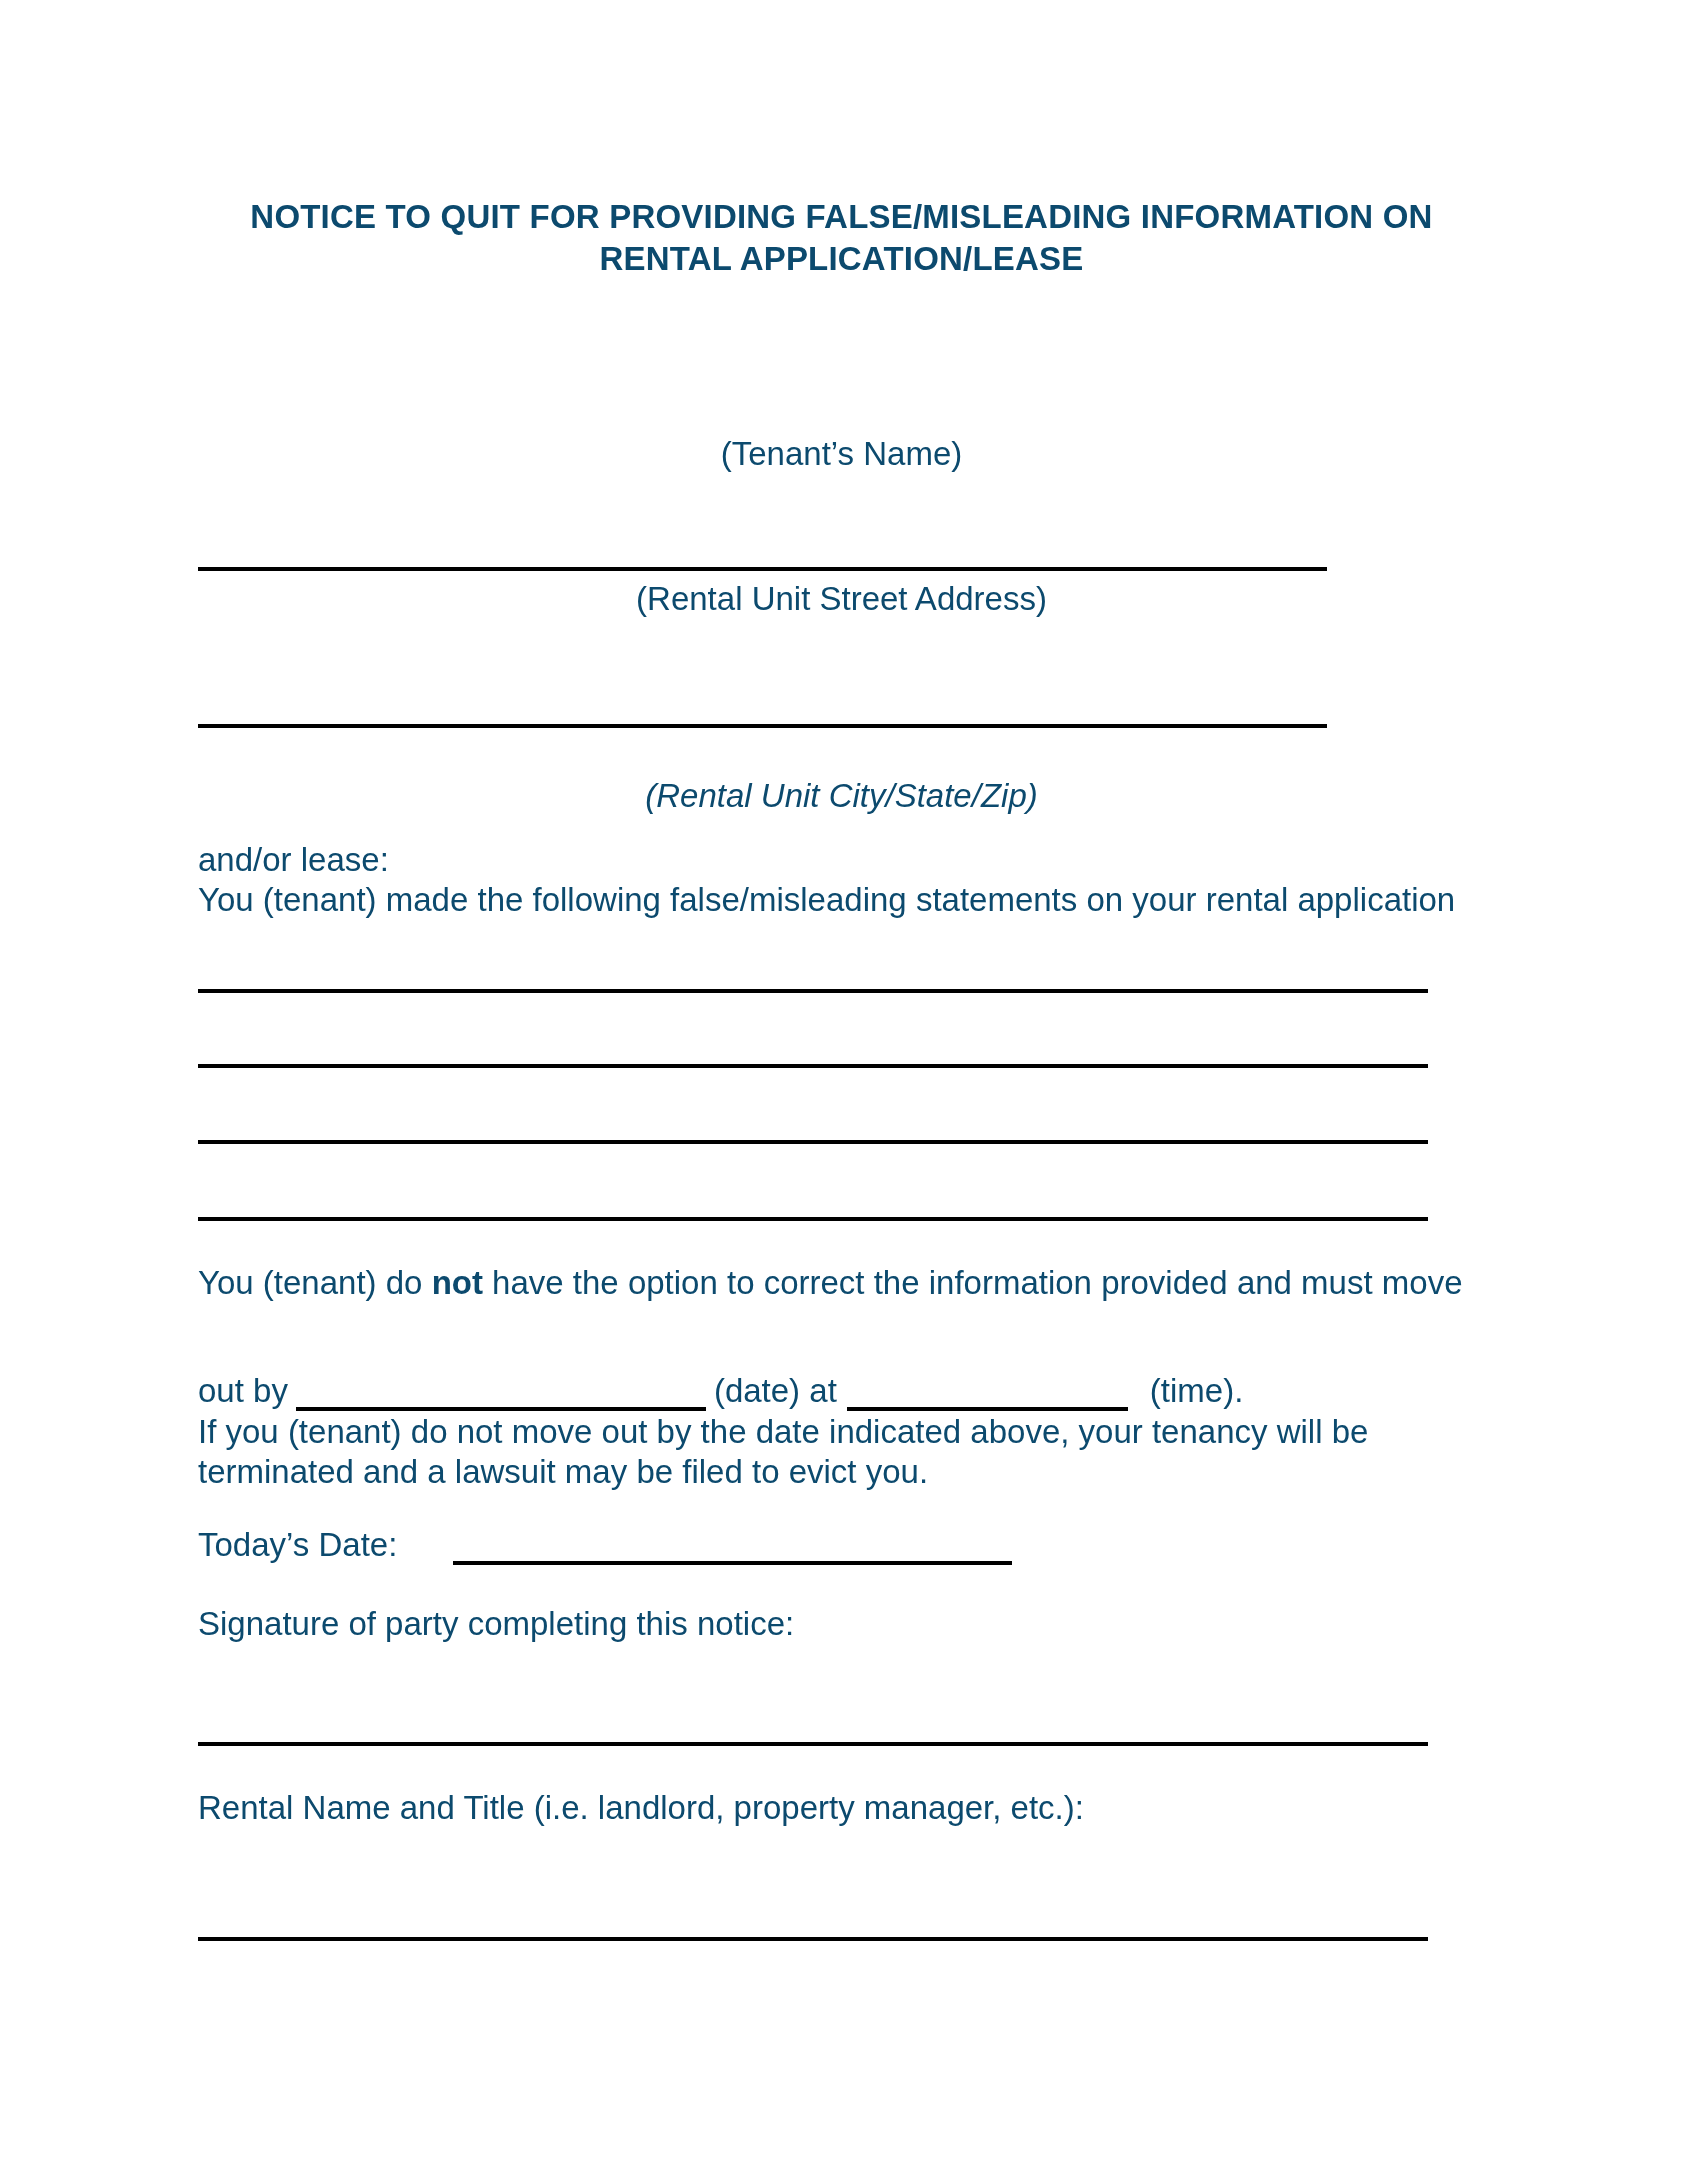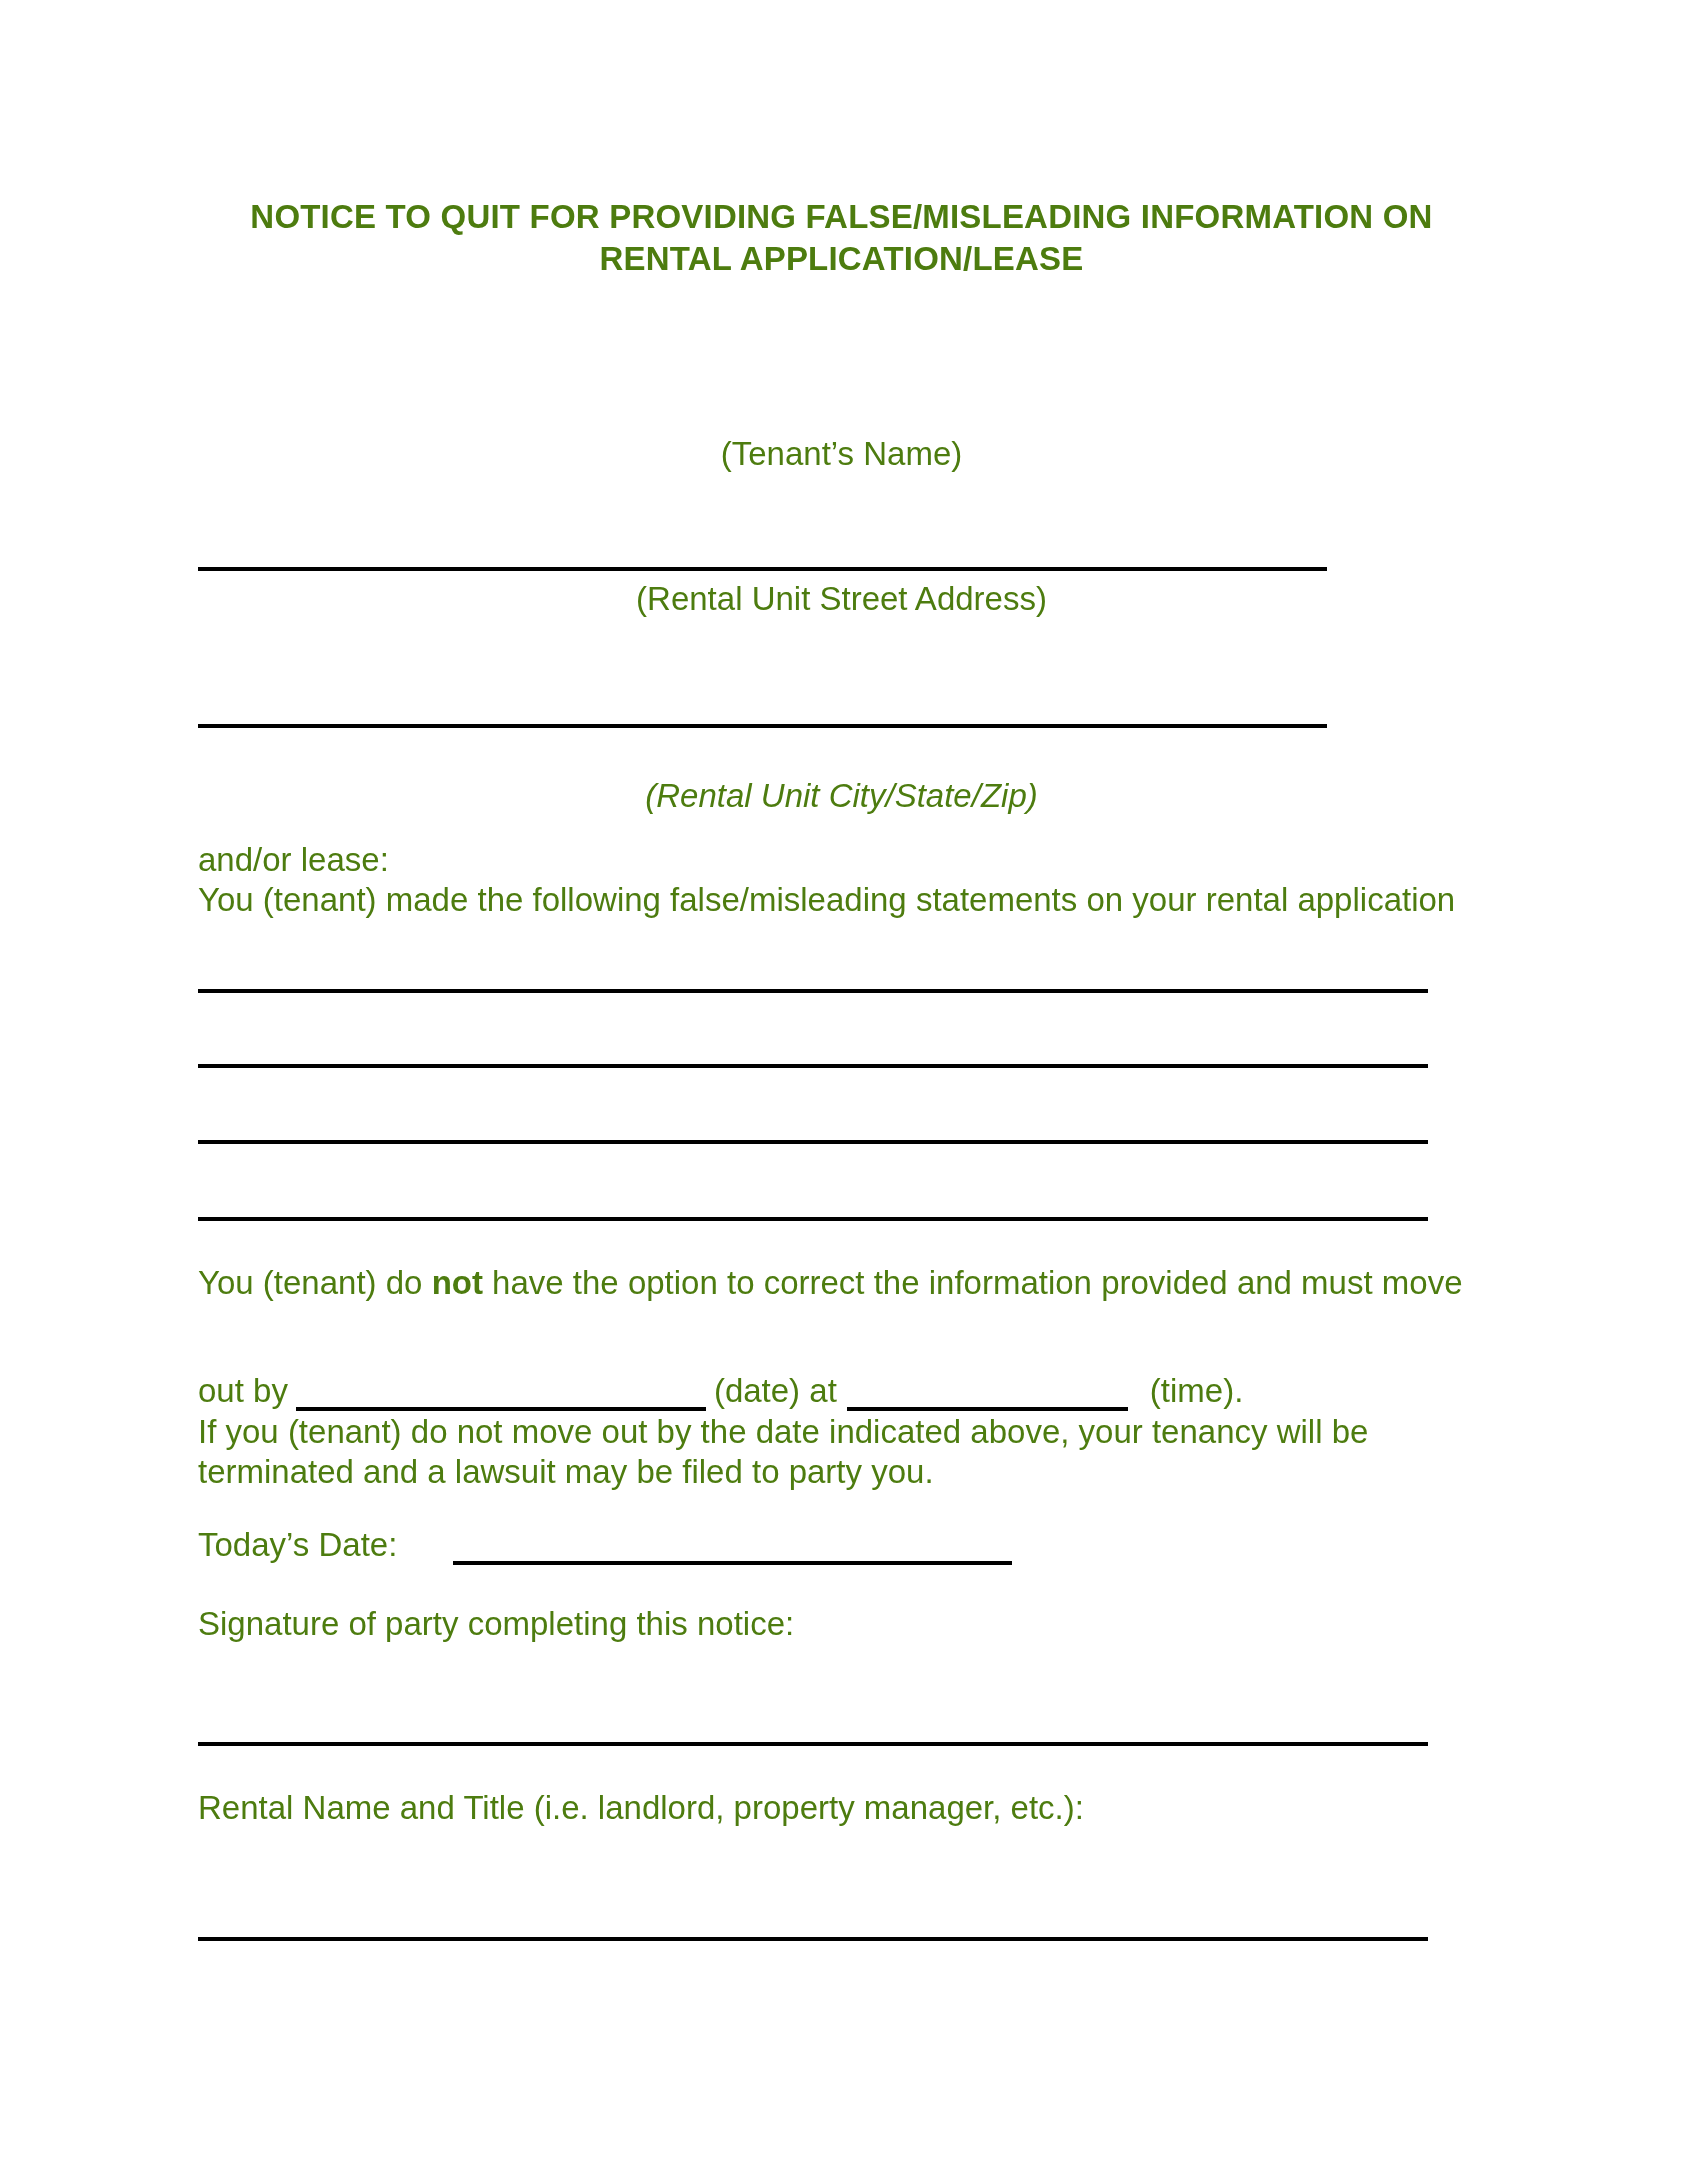--- a/index.html
+++ b/index.html
@@ -5,21 +5,21 @@
   html, body {
     margin: 0;
     padding: 0;
     background: #ffffff;
   }
   .page {
     position: relative;
     width: 1683px;
     height: 2178px;
     background: #ffffff;
-    color: #4d7c0f;
+    color: #0c4a6e;
     font-family: "Liberation Sans", "DejaVu Sans", sans-serif;
     font-size: 33px;
     overflow: hidden;
   }
   .title {
     position: absolute;
     top: 196px;
     left: 0;
     width: 1683px;
     text-align: center;
@@ -119,21 +119,21 @@
   <div class="row outby-row">
     <span>out by</span>
     <span class="fill fill-date"></span>
     <span class="cap-date">(date) at</span>
     <span class="fill fill-time"></span>
     <span class="cap-time">(time).</span>
   </div>
 
   <div class="para para-warning">
     <div>If you (tenant) do not move out by the date indicated above, your tenancy will be</div>
-    <div>terminated and a lawsuit may be filed to party you.</div>
+    <div>terminated and a lawsuit may be filed to evict you.</div>
   </div>
 
   <div class="row today-row">
     <span>Today’s Date:</span>
     <span class="fill fill-today"></span>
   </div>
 
   <div class="para lbl-signature">Signature of party completing this notice:</div>
   <div class="hrule line-signature"></div>
 

